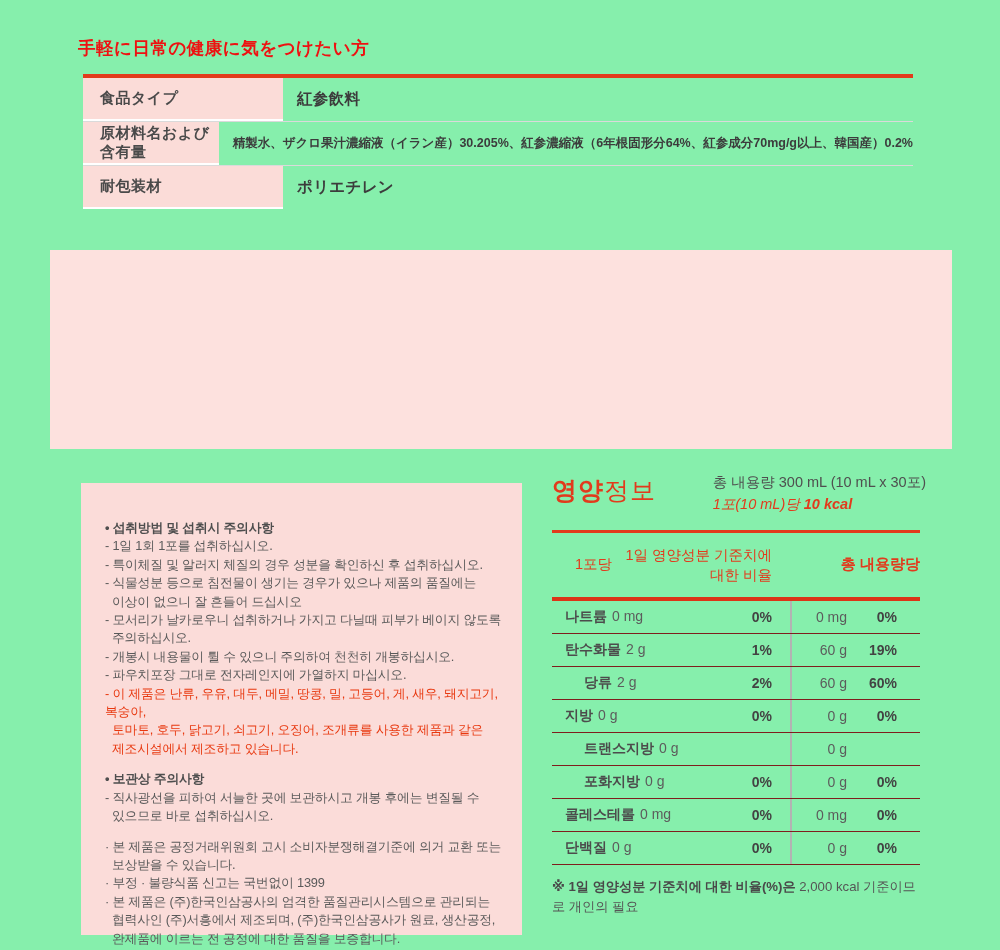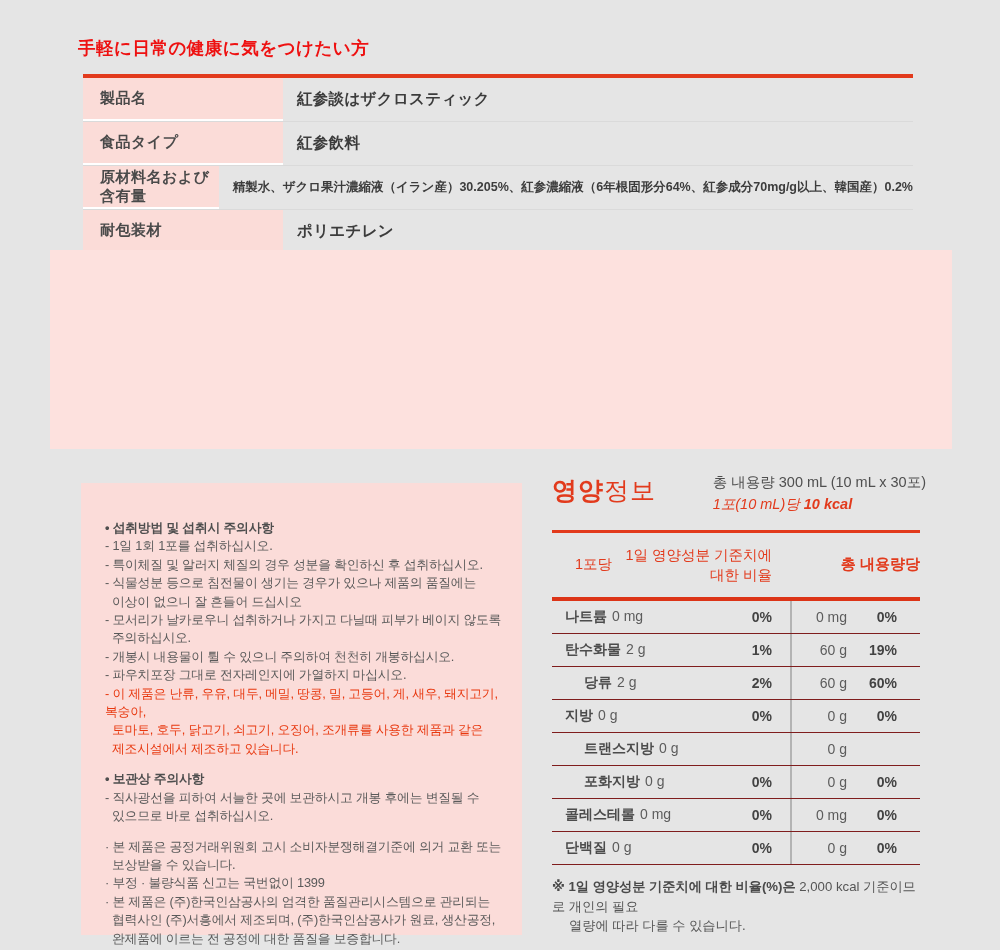--- a/index.html
+++ b/index.html
@@ -1,17 +1,17 @@
 <!DOCTYPE html>
 <html><head>
 <meta charset="utf-8">
 <style>
   html,body { margin:0; padding:0; background:#ffffff; }
   .page {
-    position:relative; width:1000px; height:950px; background:#e5e5e5; overflow:hidden;
+    position:relative; width:1000px; height:950px; background:#86efac; overflow:hidden;
     font-family:"Liberation Sans","DejaVu Sans",sans-serif; color:#444;
   }
   
   .jp-heading {
     position:absolute; left:78px; top:36px;
     font-size:17.5px; font-weight:bold; color:#ee1111; letter-spacing:0.5px;
   }
   
   .info-table { position:absolute; left:83px; top:74px; width:830px; }
   .redbar-top { height:4px; background:#e23a1c; }
@@ -71,24 +71,20 @@
 </head>
 <body>
 
 <div class="page">
 
   <div class="jp-heading">手軽に日常の健康に気をつけたい方</div>
 
   <div class="info-table">
     <div class="redbar-top"></div>
     <div class="irow">
-      <div class="ilabel">製品名</div>
-      <div class="ivalue">紅参談はザクロスティック</div>
-    </div>
-    <div class="irow">
       <div class="ilabel">食品タイプ</div>
       <div class="ivalue">紅参飲料</div>
     </div>
     <div class="irow ing">
       <div class="ilabel">原材料名および含有量</div>
       <div class="ivalue">精製水、ザクロ果汁濃縮液（イラン産）30.205%、紅参濃縮液（6年根固形分64%、紅参成分70mg/g以上、韓国産）0.2%</div>
     </div>
     <div class="irow">
       <div class="ilabel">耐包装材</div>
       <div class="ivalue">ポリエチレン</div>
@@ -192,17 +188,16 @@
       </div>
       <div class="nrow">
         <span class="nname"><span class="nm">단백질</span><span class="amt">0 g</span></span>
         <span class="np1">0%</span>
         <span class="namt">0 g</span>
         <span class="np2">0%</span>
       </div>
     </div>
     <div class="nfoot">
       <span class="fb">※ 1일 영양성분 기준치에 대한 비율(%)은</span><span> 2,000 kcal 기준이므로 개인의 필요</span>
-      <div class="fline2">열량에 따라 다를 수 있습니다.</div>
     </div>
   </div>
 
 </div>
 
 </body></html>

